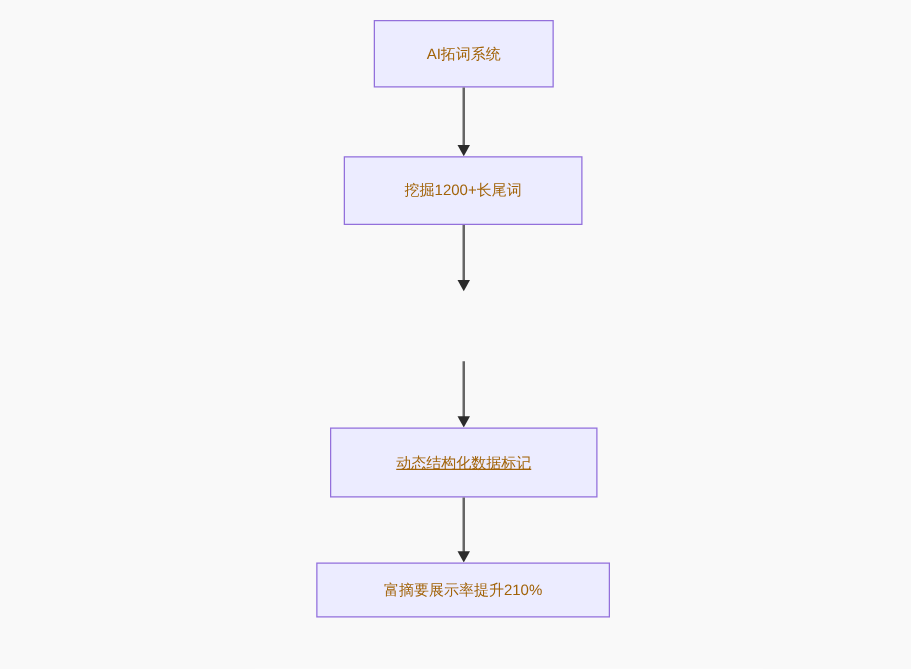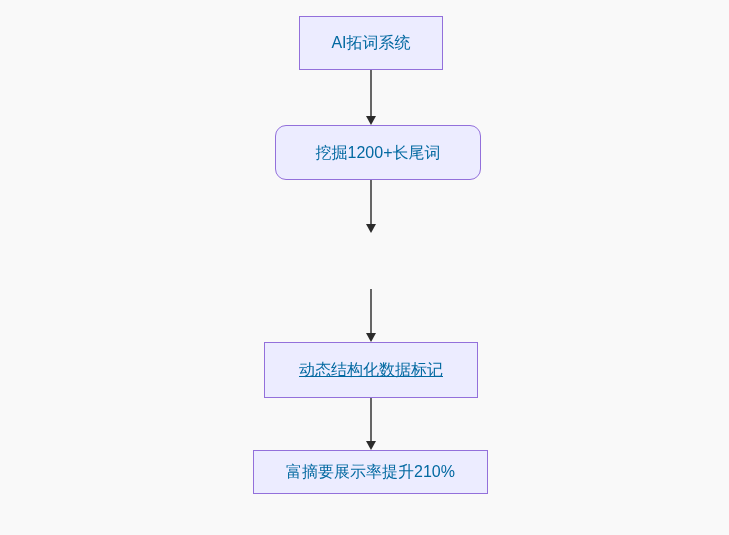--- a/index.html
+++ b/index.html
@@ -12,30 +12,30 @@
     width: 729px;
     height: 535px;
     background: #f9f9f9;
     overflow: hidden;
   }
   .node {
     position: absolute;
     box-sizing: border-box;
     background: #ECECFF;
     border: 1.5px solid #9370DB;
-    color: #0369a1;
-    font-size: 16px;
+    color: #a16207;
+    font-size: 12px;
     line-height: 1.2;
     display: flex;
     align-items: center;
     justify-content: center;
     white-space: nowrap;
   }
   .n1 { left: 299px; top: 16px;  width: 144px; height: 54px; }
-  .n2 { left: 275px; top: 125px; width: 206px; height: 55px; border-radius: 11px; }
+  .n2 { left: 275px; top: 125px; width: 191px; height: 55px; }
   .n3 { left: 260px; top: 233px; width: 223px; height: 56px; }
   .n4 { left: 264px; top: 342px; width: 214px; height: 56px; text-decoration: underline; }
   .n5 { left: 253px; top: 450px; width: 235px; height: 44px; }
 
   .arrow {
     position: absolute;
     left: 365px;
     width: 12px;
   }
   .a1 { top: 70px;  height: 55px; }

